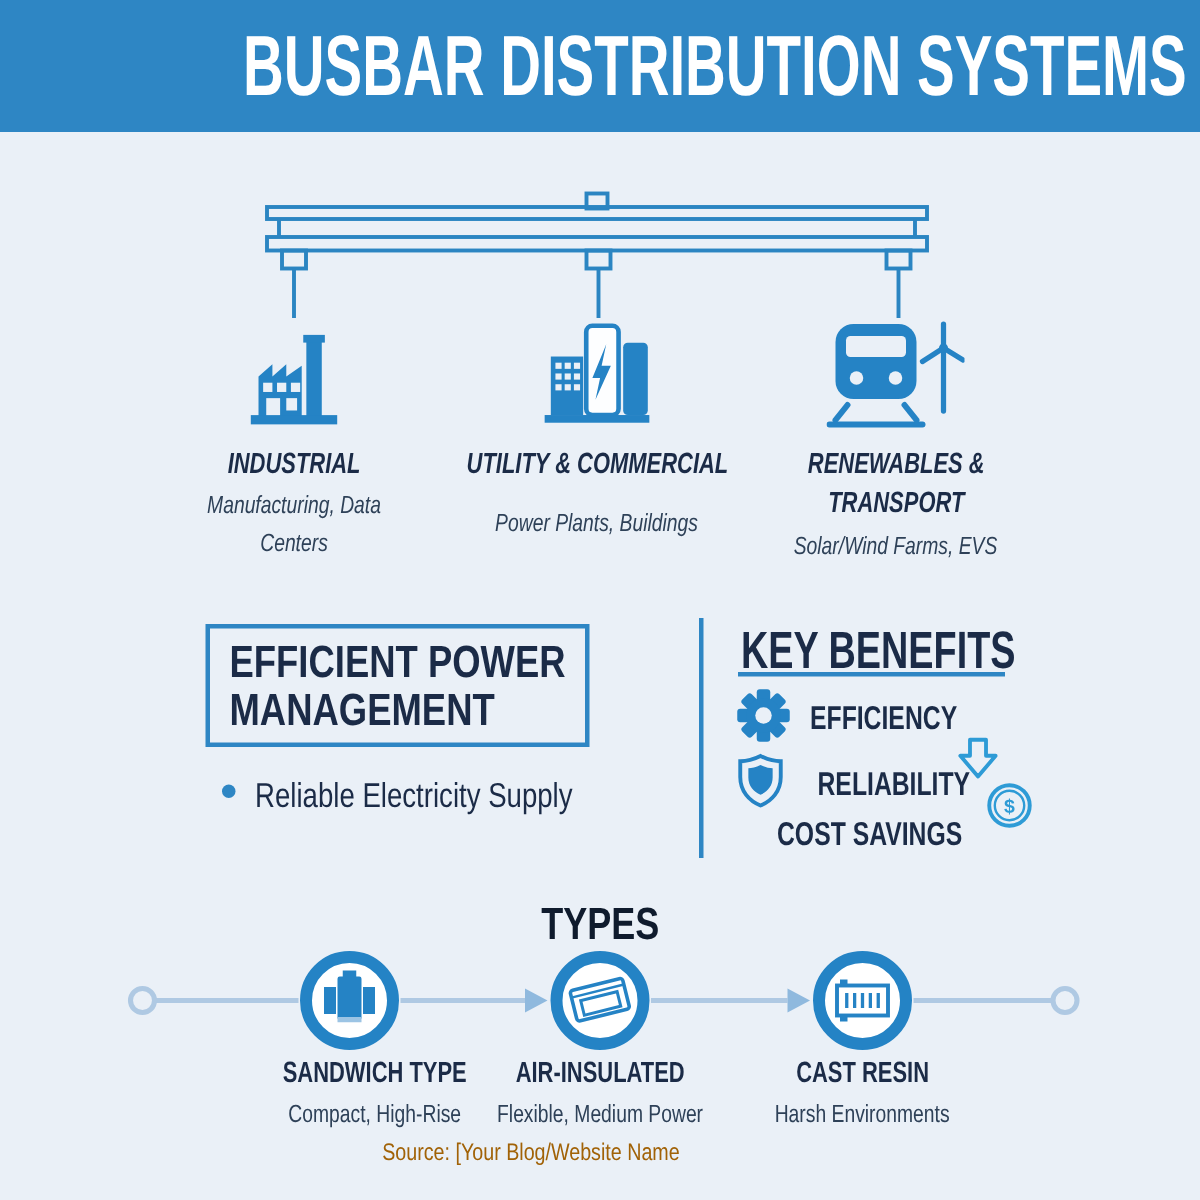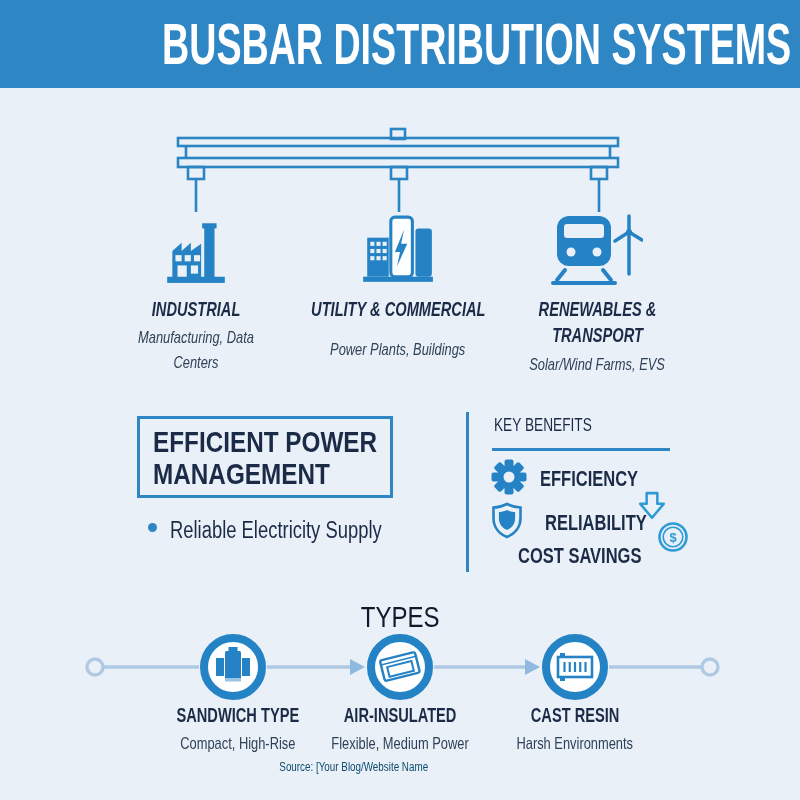--- a/index.html
+++ b/index.html
@@ -24,30 +24,30 @@
   .col-renew .app-title{width:205px;}
   
   .mgmt-box{position:absolute;left:137px;top:416px;width:256px;height:82px;border:3px solid #2E86C4;box-sizing:border-box;padding:7px 12px 0 13px;}
   .mgmt-title{font-size:30px;font-weight:bold;color:#1B2B47;line-height:1.07;width:284px;}
   .bullets{position:absolute;left:148px;top:514px;}
   .bullet-row{display:flex;margin-bottom:5px;}
   .dot{width:9px;height:9px;border-radius:50%;background:#2E86C4;margin:9px 13px 0 0;flex:none;}
   .bullet-text{font-size:23px;color:#1B2B47;line-height:1.4;}
   
   .kb-vline{position:absolute;left:466px;top:412px;width:3px;height:160px;background:#2E86C4;}
-  .kb-title{position:absolute;left:494px;top:414px;font-size:19px;font-weight:normal;color:#1B2B47;}
+  .kb-title{position:absolute;left:494px;top:414px;font-size:35px;font-weight:bold;color:#1B2B47;}
   .kb-underline{position:absolute;left:492px;top:448px;width:178px;height:3px;background:#2E86C4;}
   .kb-label{position:absolute;font-size:22px;font-weight:bold;color:#1B2B47;}
   .abs{position:absolute;}
   
-  .types-title{position:absolute;left:300px;top:600px;width:200px;text-align:center;font-size:30px;font-weight:normal;color:#0F1B2D;}
+  .types-title{position:absolute;left:300px;top:600px;width:200px;text-align:center;font-size:30px;font-weight:bold;color:#0F1B2D;}
   .type-col{position:absolute;top:702px;display:flex;flex-direction:column;align-items:center;width:200px;}
   .type-col .app-title{margin-top:0;}
   
-  .footer{position:absolute;left:0;top:760px;width:708px;text-align:center;font-size:12px;color:#0c4a6e;}
+  .footer{position:absolute;left:0;top:760px;width:708px;text-align:center;font-size:16px;color:#a16207;}
   svg{display:block;}
 </style>
 </head>
 <body>
 
 <div class="canvas">
 
   <div class="hdr">
     <h1><span class="sq" style="--sx:0.66">BUSBAR DISTRIBUTION SYSTEMS</span></h1>
   </div>
@@ -227,21 +227,21 @@
           <line x1="0" y1="-5" x2="0" y2="5"></line>
           <line x1="5.25" y1="-5" x2="5.25" y2="5"></line>
           <line x1="10.5" y1="-5" x2="10.5" y2="5"></line>
         </g>
         <rect x="-15" y="-14" width="5" height="4" fill="#2583C5"></rect>
         <rect x="-15" y="10" width="5" height="4" fill="#2583C5"></rect>
       </g>
     </g>
   </svg>
 
-  <div class="type-col" style="left:138px">
+  <div class="type-col" style="left:150px">
     <div class="app-title sq" style="--sx:0.75">SANDWICH TYPE</div>
     <div class="app-sub sq" style="--sx:0.78">Compact, High-Rise</div>
   </div>
   <div class="type-col" style="left:300px">
     <div class="app-title sq" style="--sx:0.75">AIR-INSULATED</div>
     <div class="app-sub sq" style="--sx:0.78">Flexible, Medium Power</div>
   </div>
   <div class="type-col" style="left:475px">
     <div class="app-title sq" style="--sx:0.75">CAST RESIN</div>
     <div class="app-sub sq" style="--sx:0.78">Harsh Environments</div>

